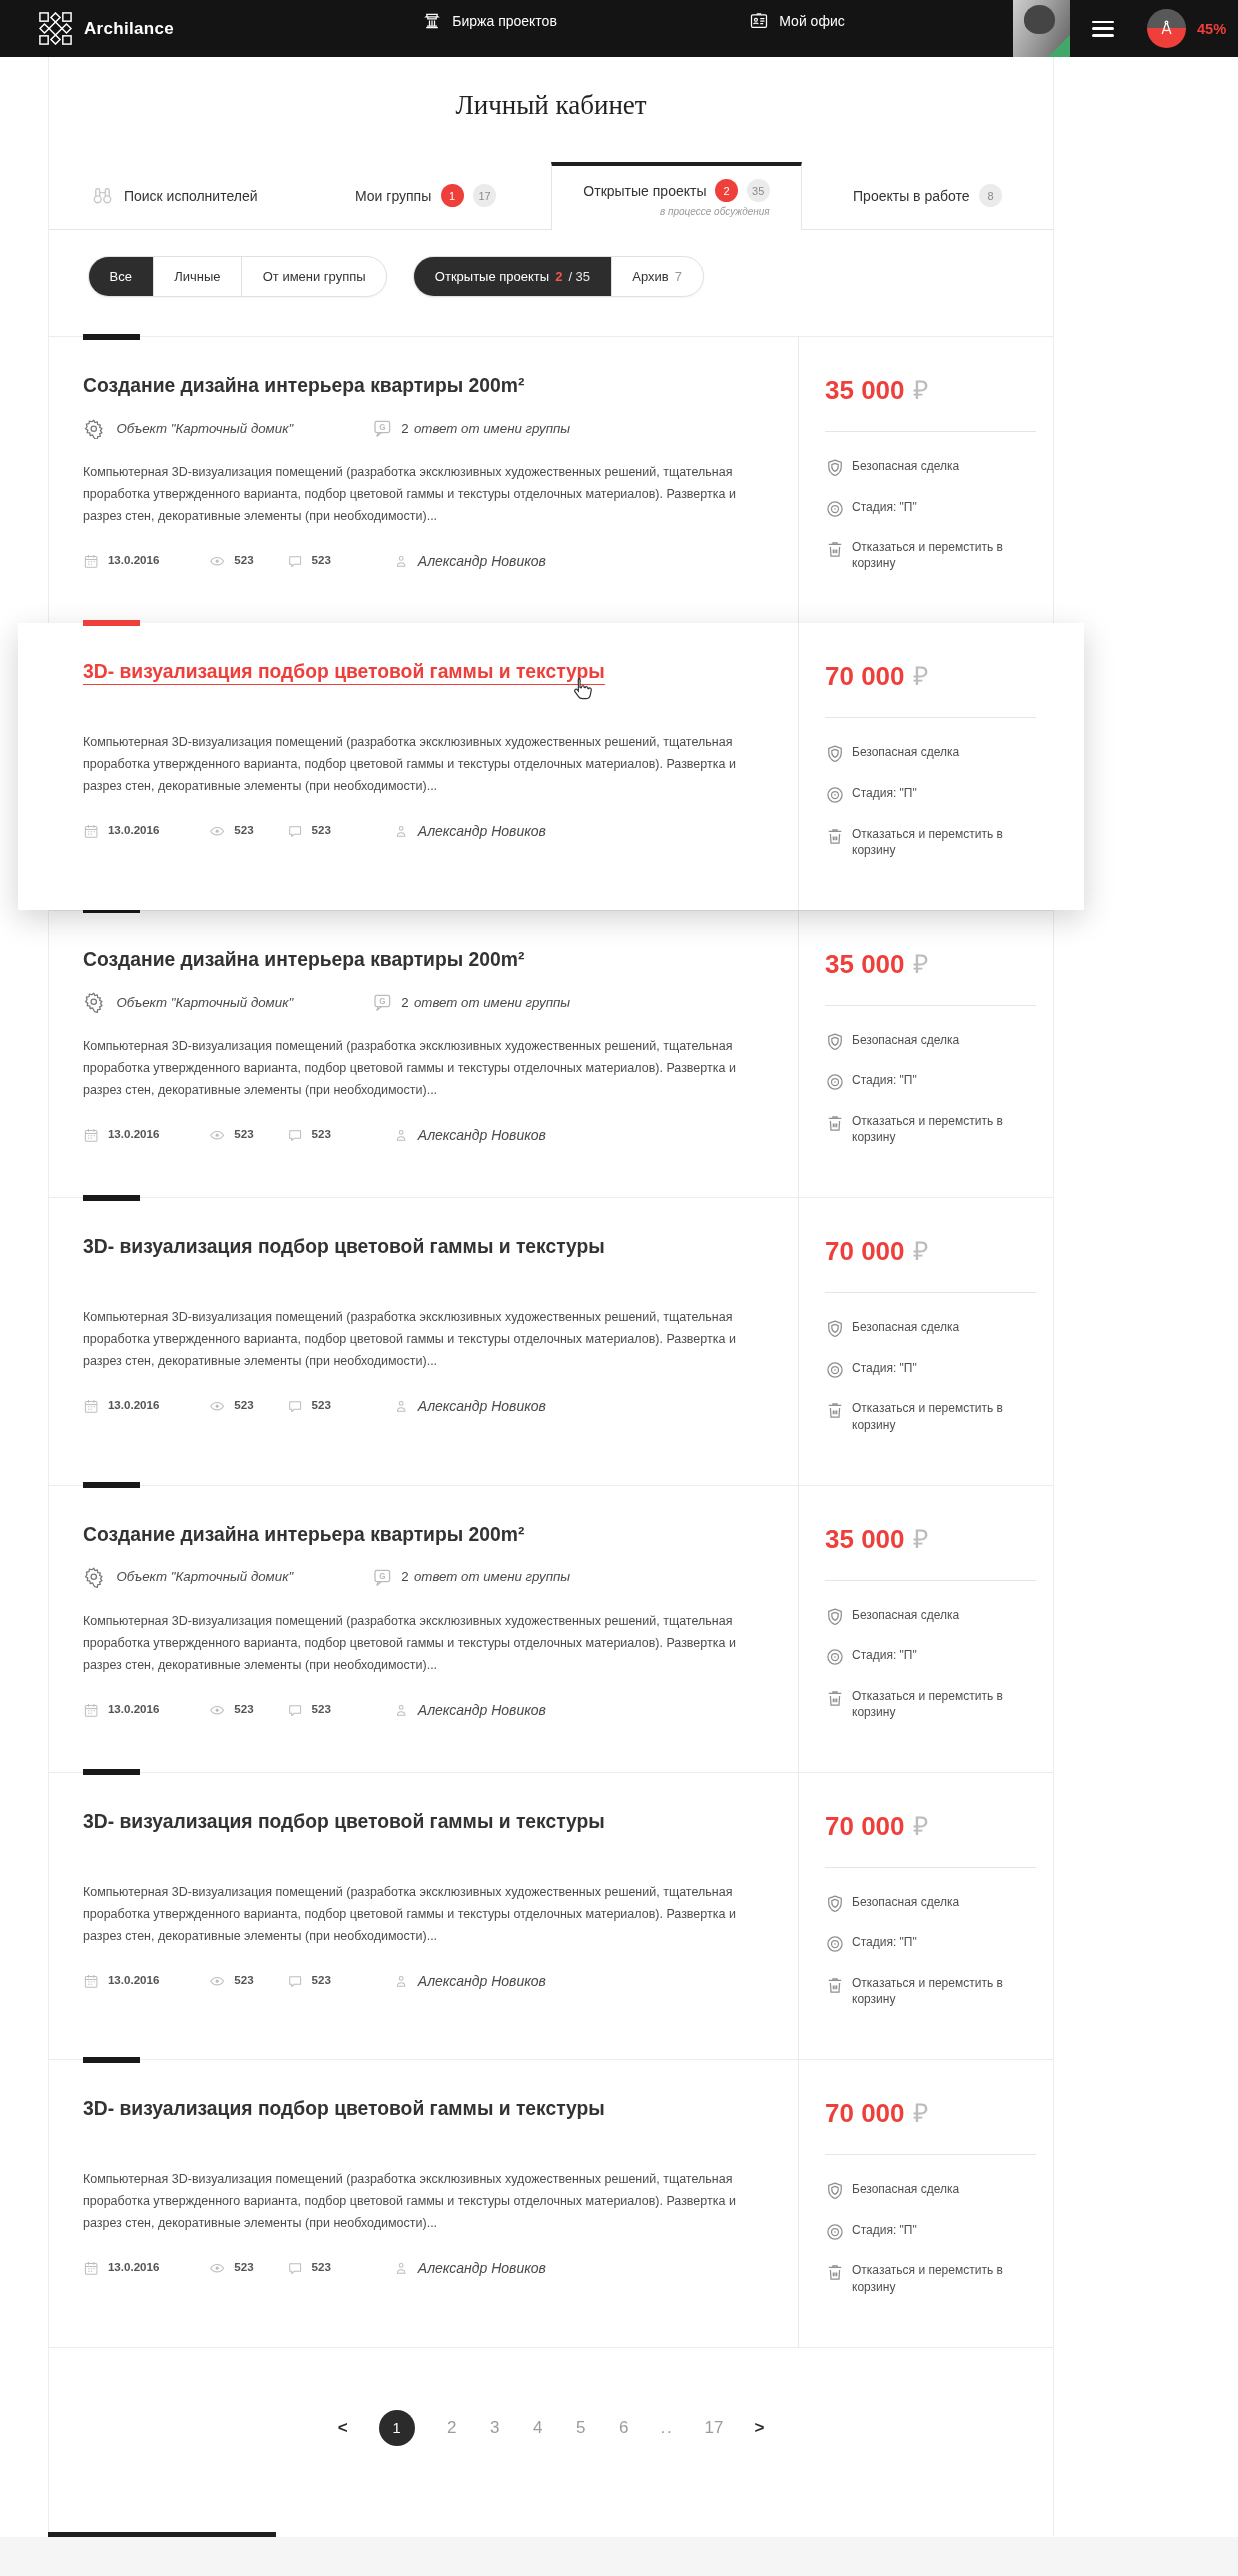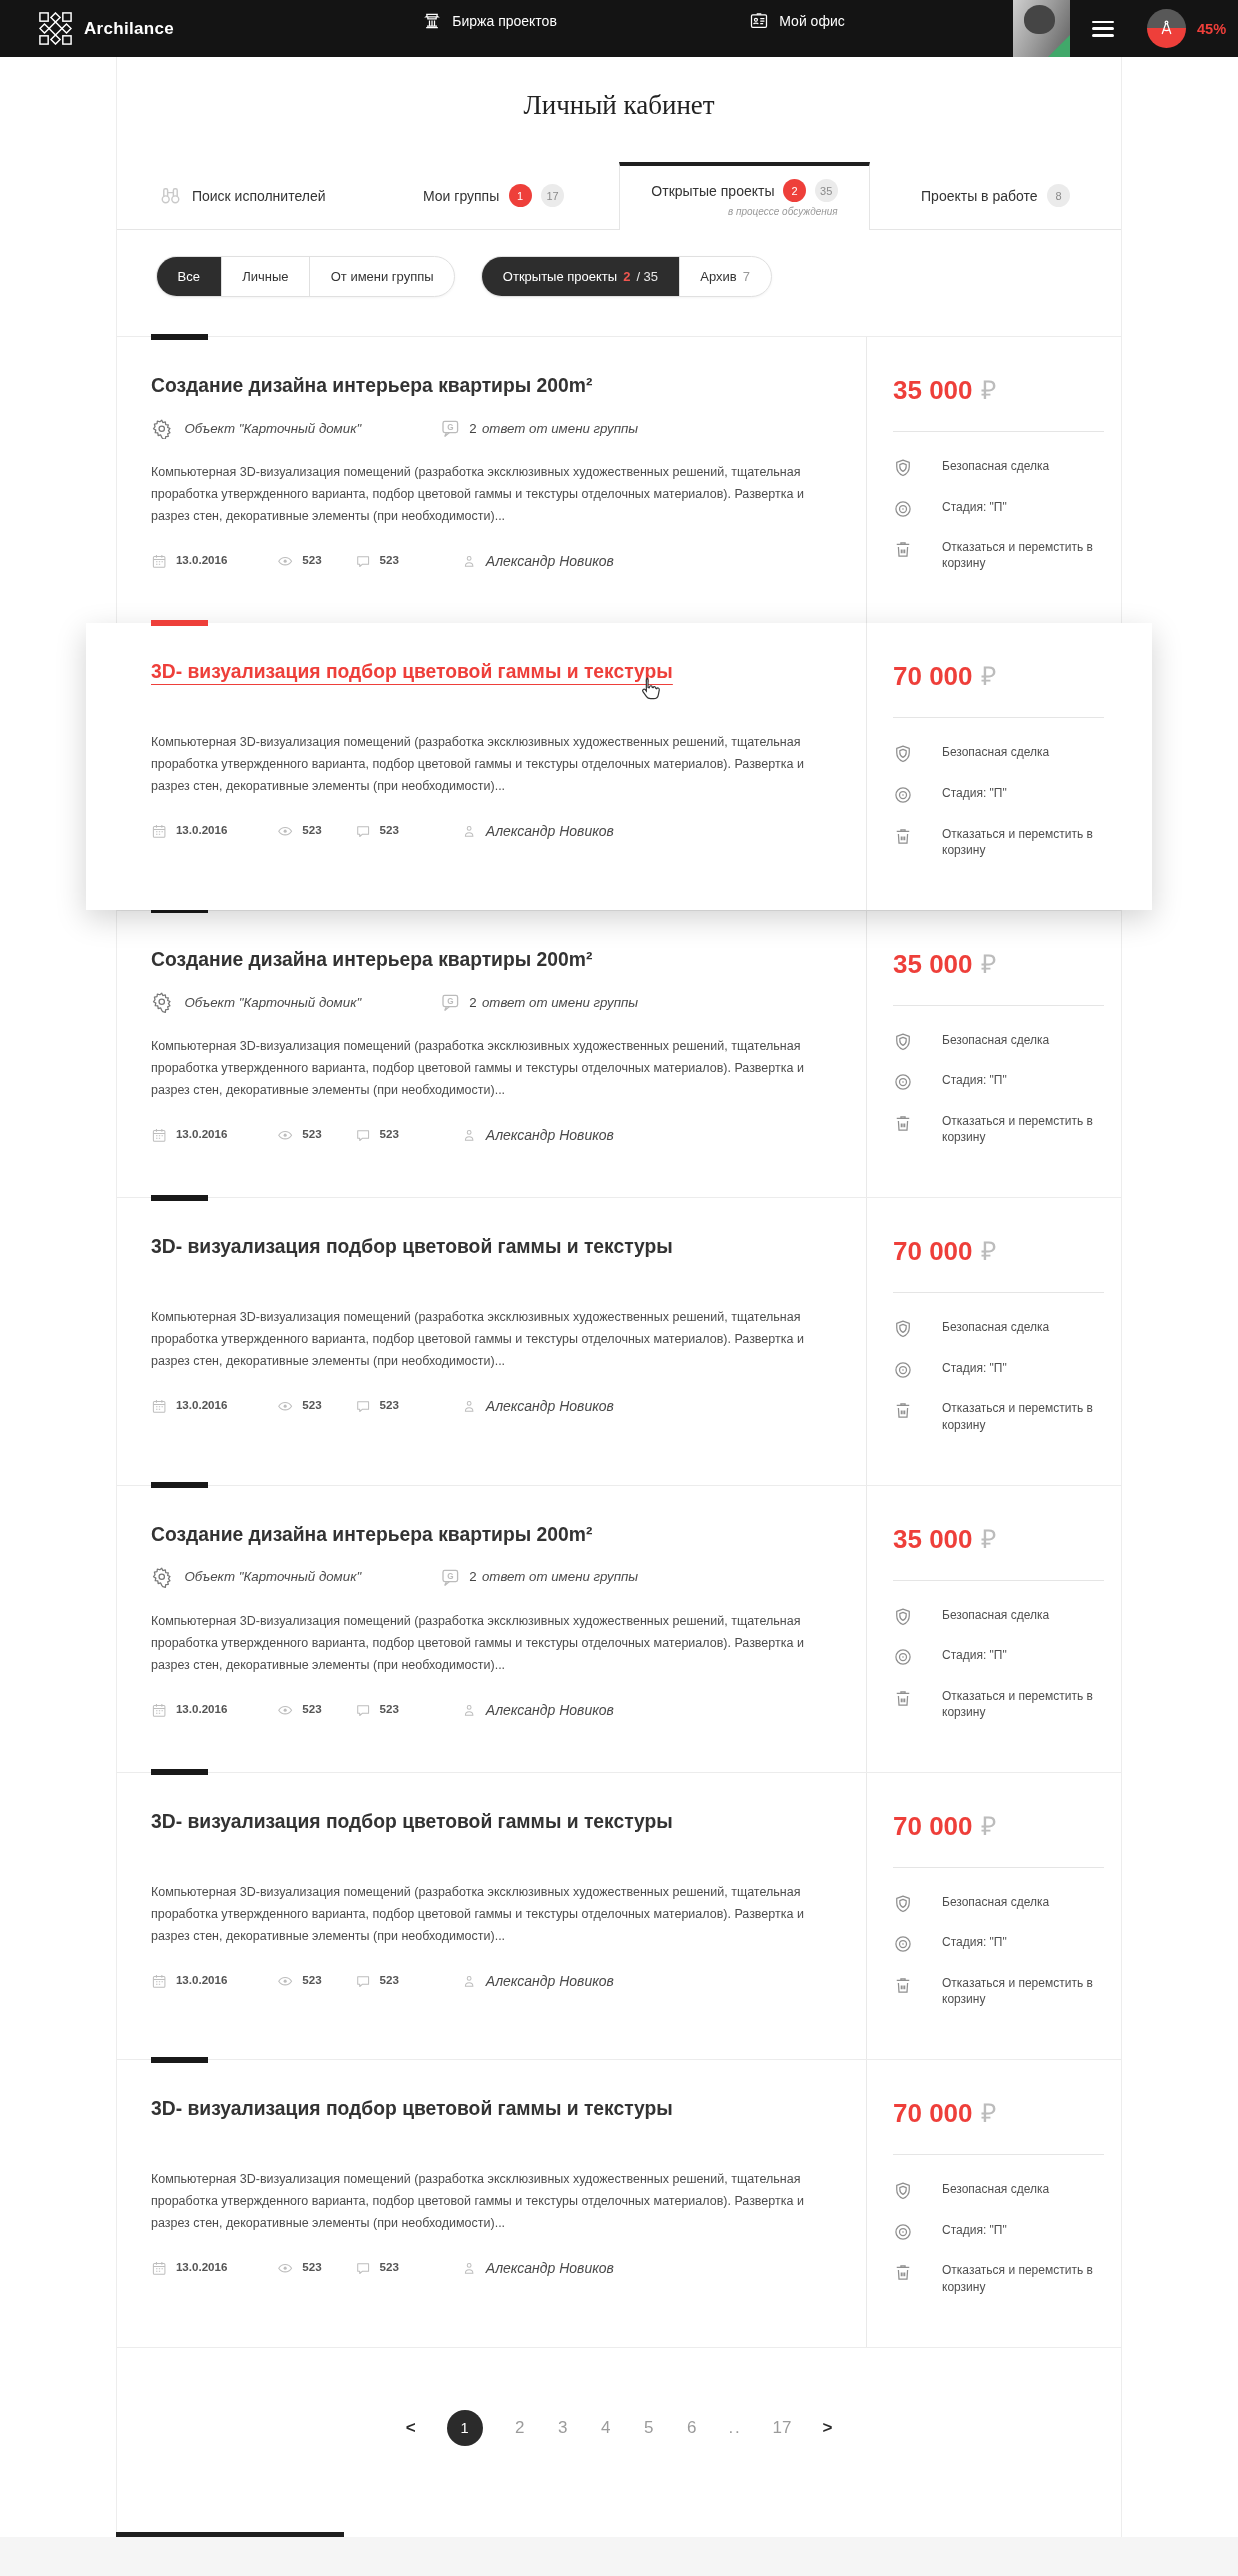--- a/index.html
+++ b/index.html
@@ -26,21 +26,21 @@
   .avatar::after { content:""; position:absolute; right: 0; bottom: 0;
     border-left: 22px solid transparent; border-bottom: 22px solid #41a86a; }
   .burger { position: absolute; left: 1092px; top: 20.6px; width: 22px; height: 16.3px; display: flex; flex-direction: column; justify-content: space-between; cursor: pointer; }
   .burger i { display: block; height: 2.9px; background: #fff; border-radius: 1.7px; }
   .rank-badge { position: absolute; left: 1147px; top: 9.4px; width: 39px; height: 39px; border-radius: 50%;
     background: linear-gradient(180deg,#585858 50%, #ee3f3a 50%); display: flex; align-items: center; justify-content: center; }
   .rank-badge svg { width: 19px; height: 19px; }
   .rank-pct { position: absolute; left: 1197px; top: 0; height: 57px; display: flex; align-items: center; color: #ee3f3a; font-size: 14.6px; font-weight: bold; }
 
   
-  .container { width: 1006px; margin-left: 116px; border-left: 0.9px solid #ededed; border-right: 0.9px solid #ededed; background: #fff; }
+  .container { width: 1006px; margin-left: 48px; border-left: 0.9px solid #ededed; border-right: 0.9px solid #ededed; background: #fff; }
   h1 { font-family: "Liberation Serif", serif; font-weight: 400; font-size: 27px; color: #222;
        text-align: center; padding-top: 33px; margin-bottom: 41px; }
 
   
   .tabs { display: flex; height: 68px; border-bottom: 0.9px solid #e5e5e5; }
   .tab { width: 25%; display: flex; align-items: center; justify-content: center; gap: 9.4px; font-size: 14px; color: #333; cursor: pointer; }
   .tab svg { width: 23px; height: 23px; color: #c9c9c9; }
   .badge { width: 23px; height: 23px; border-radius: 50%; display: inline-flex; align-items: center; justify-content: center; font-size: 11px; flex: none; }
   .badge.red { background: #ee3f3a; color: #fff; }
   .badge.gray { background: #ebebeb; color: #8a8a8a; }
@@ -79,21 +79,21 @@
   .meta { display: flex; font-size: 11.6px; color: #555; }
   .meta svg { width: 16.3px; height: 16.3px; color: #bdbdbd; margin-right: 8.6px; flex: none; }
   .meta b { font-weight: bold; }
   .m-gap1 { margin-left: 50px; } .m-gap2 { margin-left: 33px; } .m-gap3 { margin-left: 62px; }
   .m-author { font-style: italic; font-size: 14px; color: #4a4a4a; font-weight: normal; }
 
   .card-side { width: 255px; flex: none; border-left: 0.9px solid #e9e9e9; padding: 34px 17px 31px 26px; }
   .price { font-size: 26px; font-weight: bold; color: #ee3f3a; white-space: nowrap; }
   .p-cur { color: #bcbcbc; font-weight: normal; margin-left: 8.6px; }
   .side-divider { border-top: 0.9px solid #e5e5e5; margin: 24px 0 26px; width: 211px; }
-  .action { display: flex; align-items: flex-start; gap: 29px; margin-bottom: 20.6px; font-size: 12px; color: #4f4f4f; line-height: 16.3px; cursor: pointer; }
+  .action { display: flex; align-items: flex-start; gap: 7px; margin-bottom: 20.6px; font-size: 12px; color: #4f4f4f; line-height: 16.3px; cursor: pointer; }
   .action svg { width: 20px; height: 20px; color: #8f8f8f; flex: none; }
   .action span { max-width: 159px; }
 
   
   .card.hover { margin: 0 -31px; box-shadow: 0 8.6px 29px rgba(0,0,0,.18); border-top: none; z-index: 5; }
   .card.hover .dash { background: #ee3f3a; left: 65px; }
   .card.hover .card-main { padding-left: 65px; }
   .card.hover .card-side { width: 286px; padding-right: 48px; }
   .card.hover .card-title { color: #ee3f3a; text-decoration: underline; text-underline-offset: 6px; }
   .cursor { display: none; }

